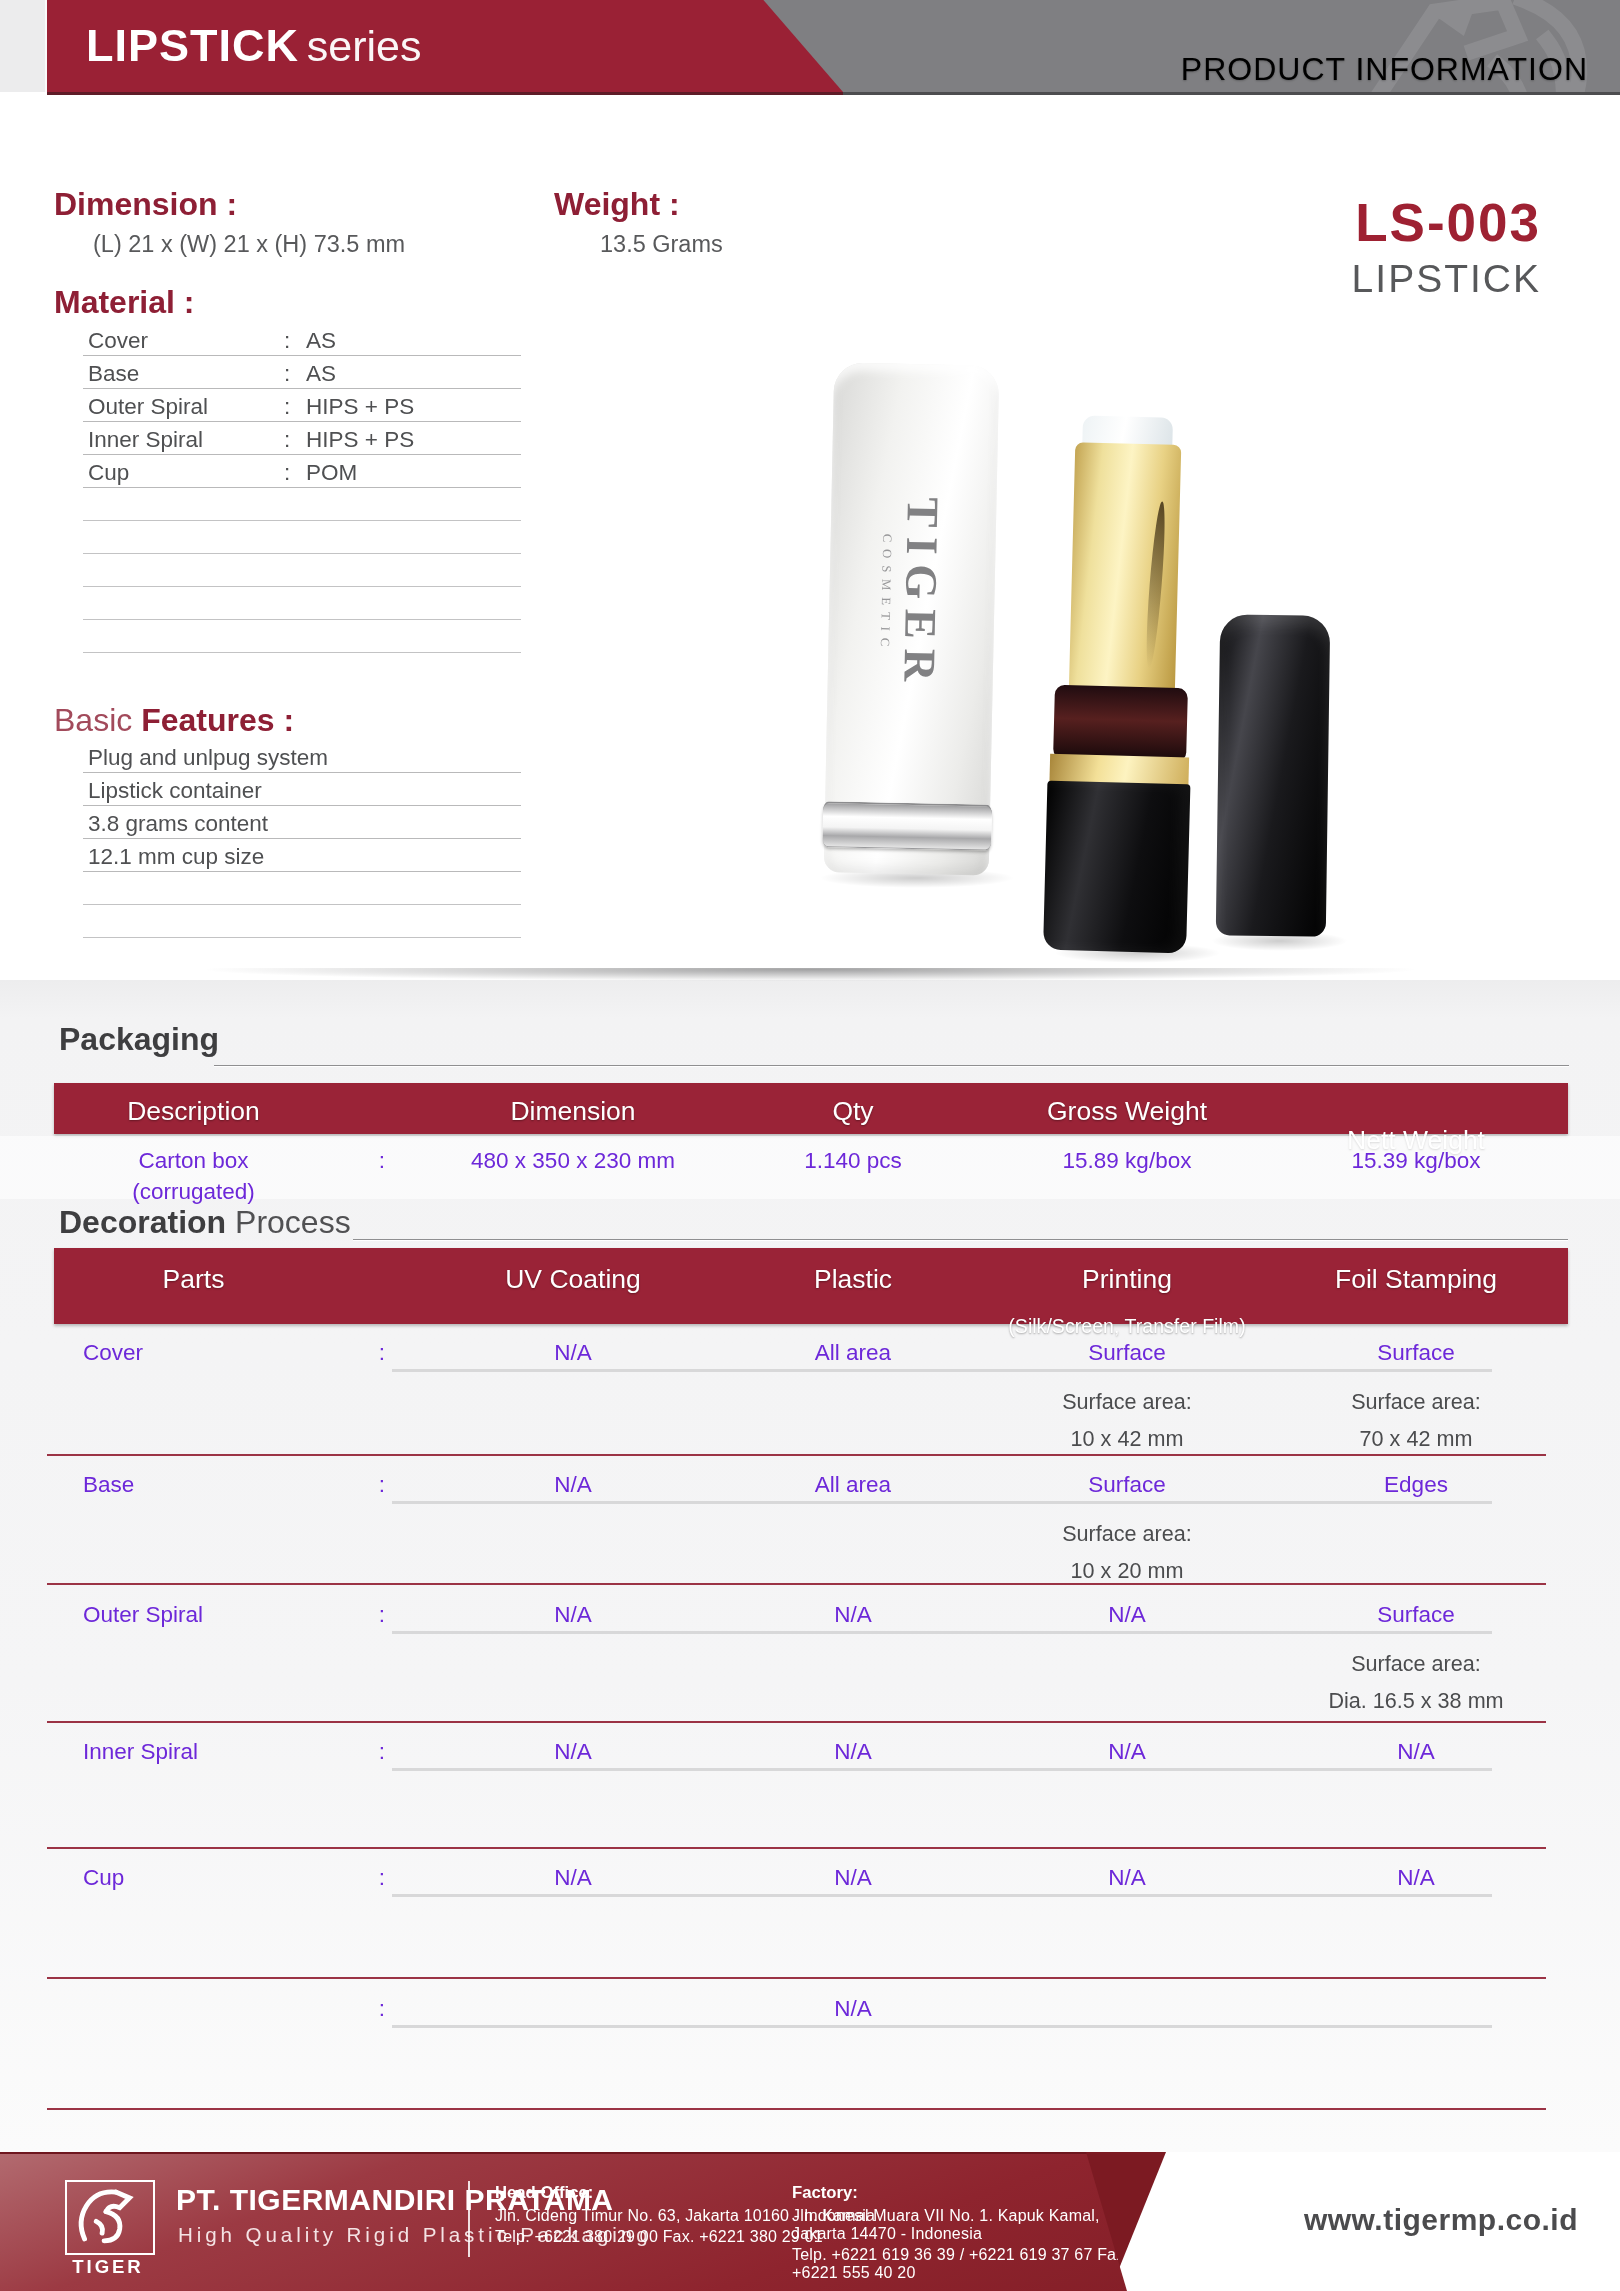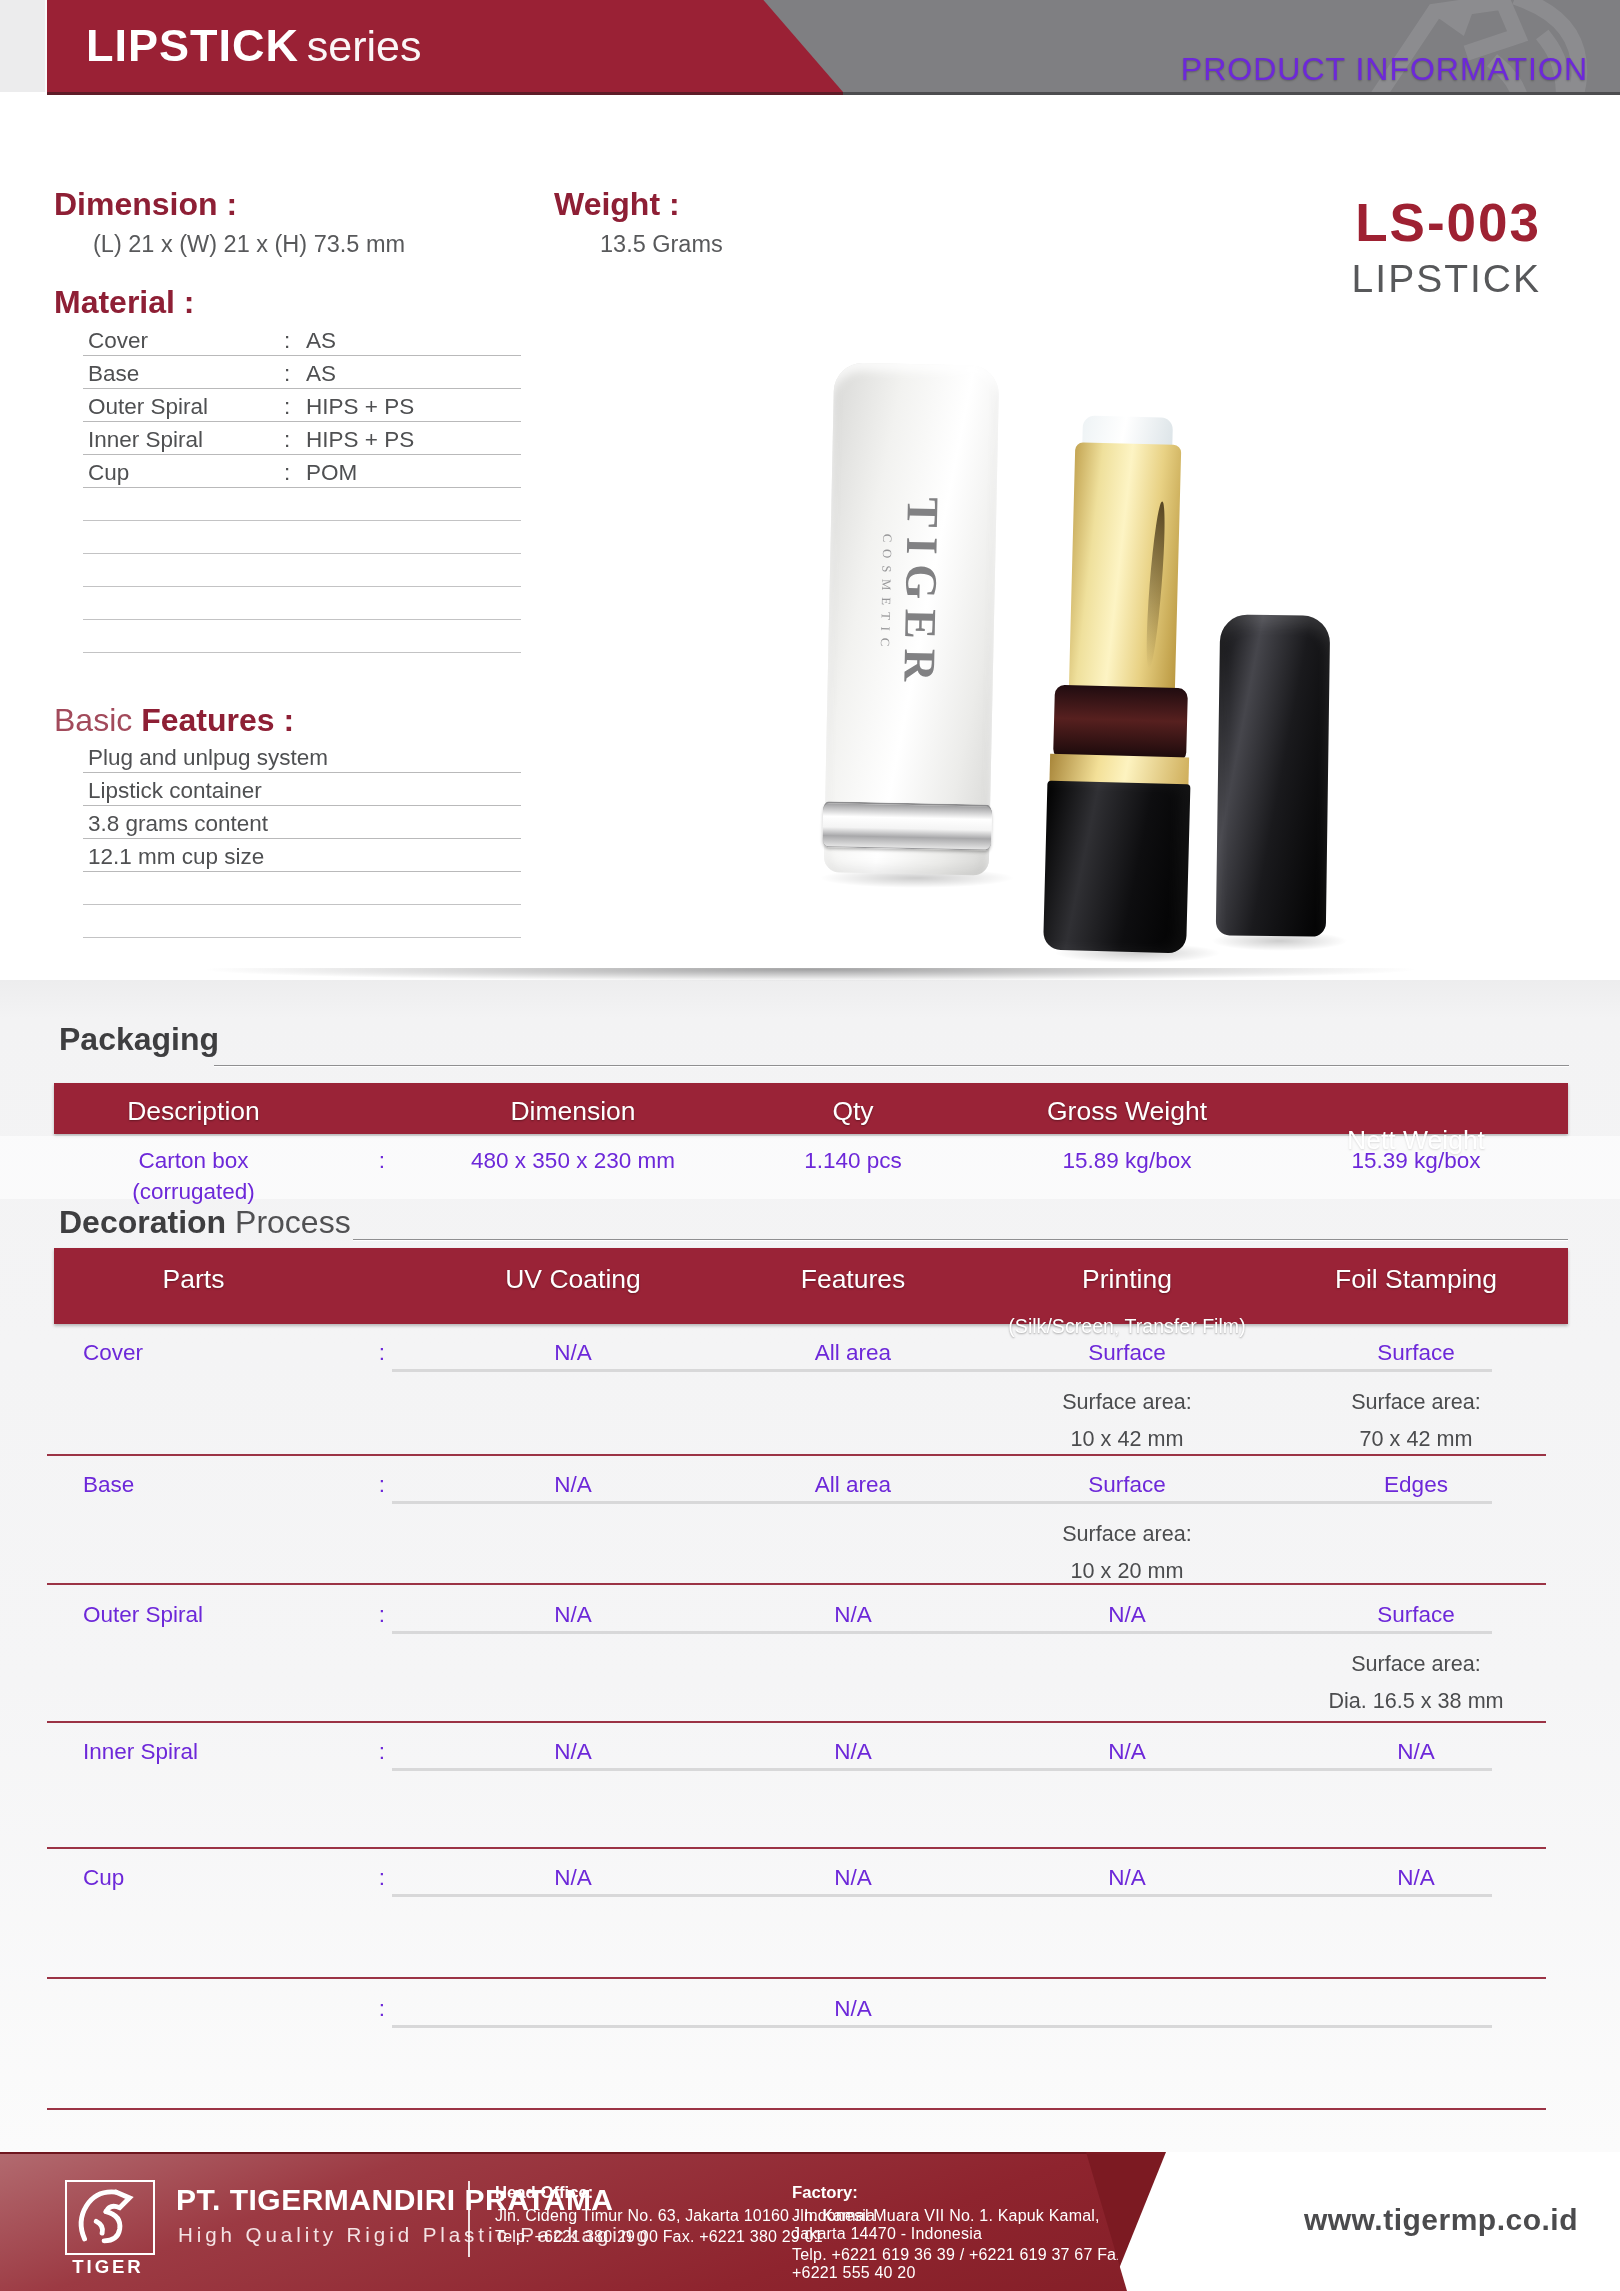--- a/index.html
+++ b/index.html
@@ -8,21 +8,21 @@
 
   
   .hdr-strip{position:absolute;left:0;top:0;width:45px;height:92px;background:#ececed;border-right:3.9px solid #fafafa;}
   .hdr-gray{position:absolute;left:608px;top:0;width:1012px;height:92px;background:#7f7f82;overflow:hidden;}
   .hdr-watermark{position:absolute;right:-19.6px;top:-17.6px;opacity:.55;}
   .hdr-red{position:absolute;left:47px;top:0;width:796px;height:92px;background:#9a2135;
            clip-path:polygon(0 0,90% 0,100% 100%,0 100%);}
   .hdr-title{position:absolute;left:39px;top:0;height:92px;display:flex;align-items:center;gap:7.8px;color:#fff;}
   .hdr-title .bold{font-size:45px;font-weight:700;letter-spacing:1px;}
   .hdr-title .light{font-size:43px;font-weight:400;letter-spacing:0px;opacity:.96;}
-  .hdr-right-title{position:absolute;right:32px;top:51px;color:#6d28d9;font-size:32px;font-weight:400;
+  .hdr-right-title{position:absolute;right:32px;top:51px;color:#000000;font-size:32px;font-weight:400;
                    letter-spacing:1px;text-shadow:0 1px 2px rgba(0,0,0,.25);}
   .hdr-line-red{position:absolute;left:47px;top:92px;width:796px;height:2.9px;background:#5e1c27;}
   .hdr-line-gray{position:absolute;left:843px;top:92px;width:777px;height:2.9px;background:#4d4d4f;}
 
   
   .maroon-h{position:absolute;color:#8e1f35;font-size:32px;font-weight:600;}
   .maroon-h .lw{font-weight:400;color:#a24a5b;}
   .spec-val{position:absolute;color:#58595b;font-size:23.5px;}
   .ls-code{position:absolute;right:79px;top:192px;color:#9e2132;font-size:53px;font-weight:600;letter-spacing:2px;}
   .ls-name{position:absolute;right:79px;top:257px;color:#57585a;font-size:39px;font-weight:400;letter-spacing:2px;}
@@ -264,21 +264,21 @@
 
   <div class="sec-title" style="left:59px;top:1204px;">
     <span class="tb">Decoration</span>
     <span class="tl">Process</span>
   </div>
   <div class="sec-rule" style="left:353px;top:1239px;width:1215px;"></div>
 
   <div class="band" style="top:1248px;height:76px;">
     <div class="cell c1" style="top:15.7px;">Parts</div>
     <div class="cell c3" style="top:15.7px;">UV Coating</div>
-    <div class="cell c4" style="top:15.7px;">Features</div>
+    <div class="cell c4" style="top:15.7px;">Plastic</div>
     <div class="cell c5" style="top:15.7px;">Printing</div>
     <div class="cell c5" style="top:47px;font-size:19.6px;margin-top:20px;">(Silk/Screen, Transfer Film)</div>
     <div class="cell c6" style="top:15.7px;">Foil Stamping</div>
   </div>
 
   <div class="tbl" style="top:1324px;height:786px;">
 
     <div class="drow" style="top:0;height:132px;">
       <div class="part tcell">Cover</div>
       <div class="cell c2 tcell main">:</div>

